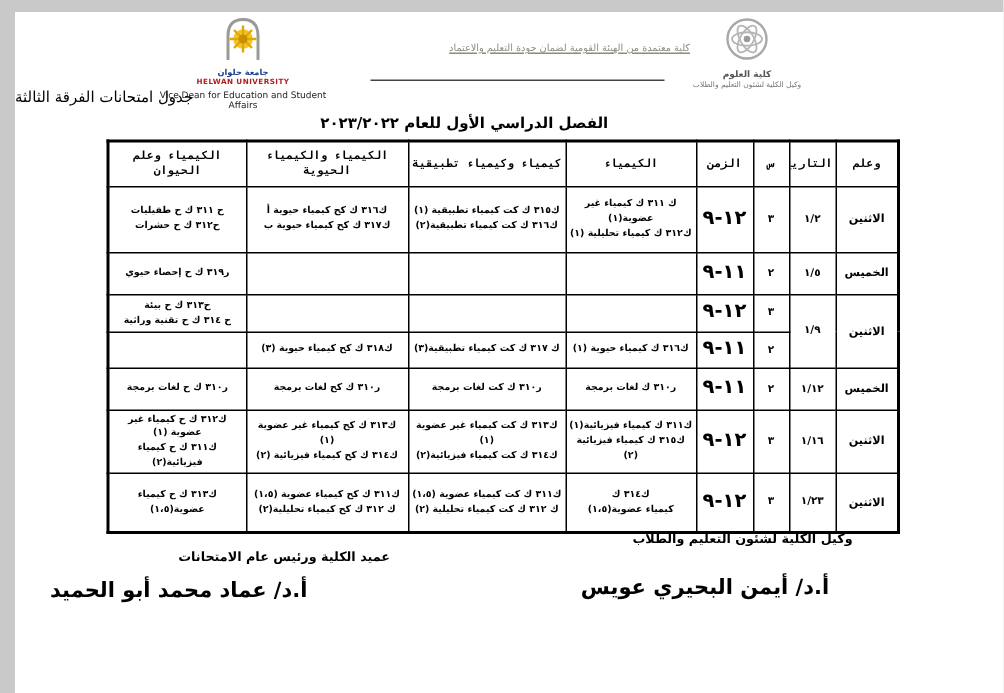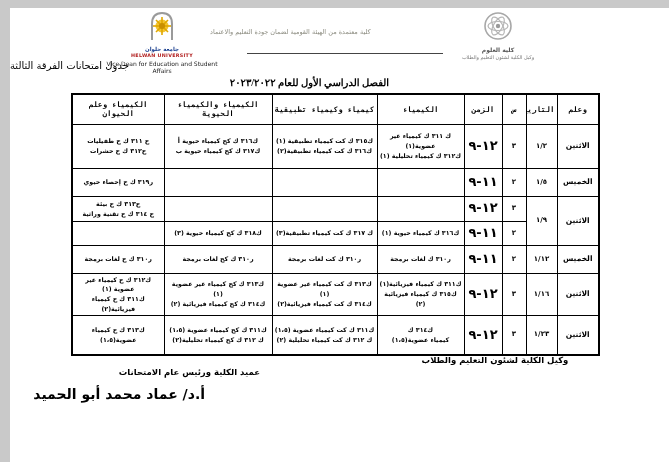--- a/index.html
+++ b/index.html
@@ -17,36 +17,36 @@
   .logo-block{position:absolute;text-align:center;line-height:1.25;}
   .logo-left{left:92px;top:3px;width:120px;}
   .logo-right{left:428px;top:3px;width:120px;}
   .logo-left .uni-ar{font-size:5.5px;color:#1a3f8f;font-weight:bold;}
   .logo-left .uni-en{font-size:4.8px;color:#b22020;font-weight:bold;letter-spacing:.3px;}
   .logo-left .uni-sub{font-size:6px;color:#222;margin-top:1px;}
   .logo-right .fac-ar{font-size:6px;color:#555;font-weight:bold;}
   .logo-right .fac-sub{font-size:5px;color:#777;}
   .accr-note{
     position:absolute;left:200px;top:20px;width:250px;
-    direction:rtl;text-align:left;
-    font-size:6.5px;color:#8c8c80;
+    direction:rtl;text-align:right;
+    font-size:6.5px;color:#8c8c80;text-decoration:underline;
   }
   .accr-line{
     position:absolute;left:237px;top:45px;width:196px;height:0;
     border-top:1px solid #444;
   }
   .doc-title{
     position:absolute;left:0;right:60px;top:52px;
     text-align:left;direction:rtl;
     font-size:10px;font-weight:normal;
   }
   .doc-subtitle{
     position:absolute;left:0;right:60px;top:69px;
     text-align:center;direction:rtl;
-    font-size:10px;font-weight:bold;font-family:Liberation Serif, serif;
+    font-size:10px;font-weight:bold;
   }
   
   table.exam{
     position:absolute;right:69px;top:85px;
     width:527px;border-collapse:collapse;table-layout:fixed;
     direction:rtl;border:2.5px solid #000;
   }
   table.exam th,table.exam td{
     border:1.4px solid #000;
     padding:1px 2px;vertical-align:middle;text-align:center;
@@ -211,16 +211,17 @@
         <td>ك٣١١ ك كت كيمياء عضوية (١،٥)
 ك ٣١٢ ك كت كيمياء تحليلية (٢)</td>
         <td>ك٣١١ ك كح كيمياء عضوية (١،٥)
 ك ٣١٢ ك كح كيمياء تحليلية(٢)</td>
         <td>ك٣١٣ ك ح كيمياء عضوية(١،٥)</td>
       </tr>
     </tbody>
   </table>
 
   <div class="sig sig-title sig-right-title">وكيل الكلية لشئون التعليم والطلاب</div>
+  <div class="sig sig-name sig-right-name">أ.د/ أيمن البحيري عويس</div>
   <div class="sig sig-title sig-left-title">عميد الكلية ورئيس عام الامتحانات</div>
   <div class="sig sig-name sig-left-name">أ.د/ عماد محمد أبو الحميد</div>
 
 </div>
 
 </body></html>

